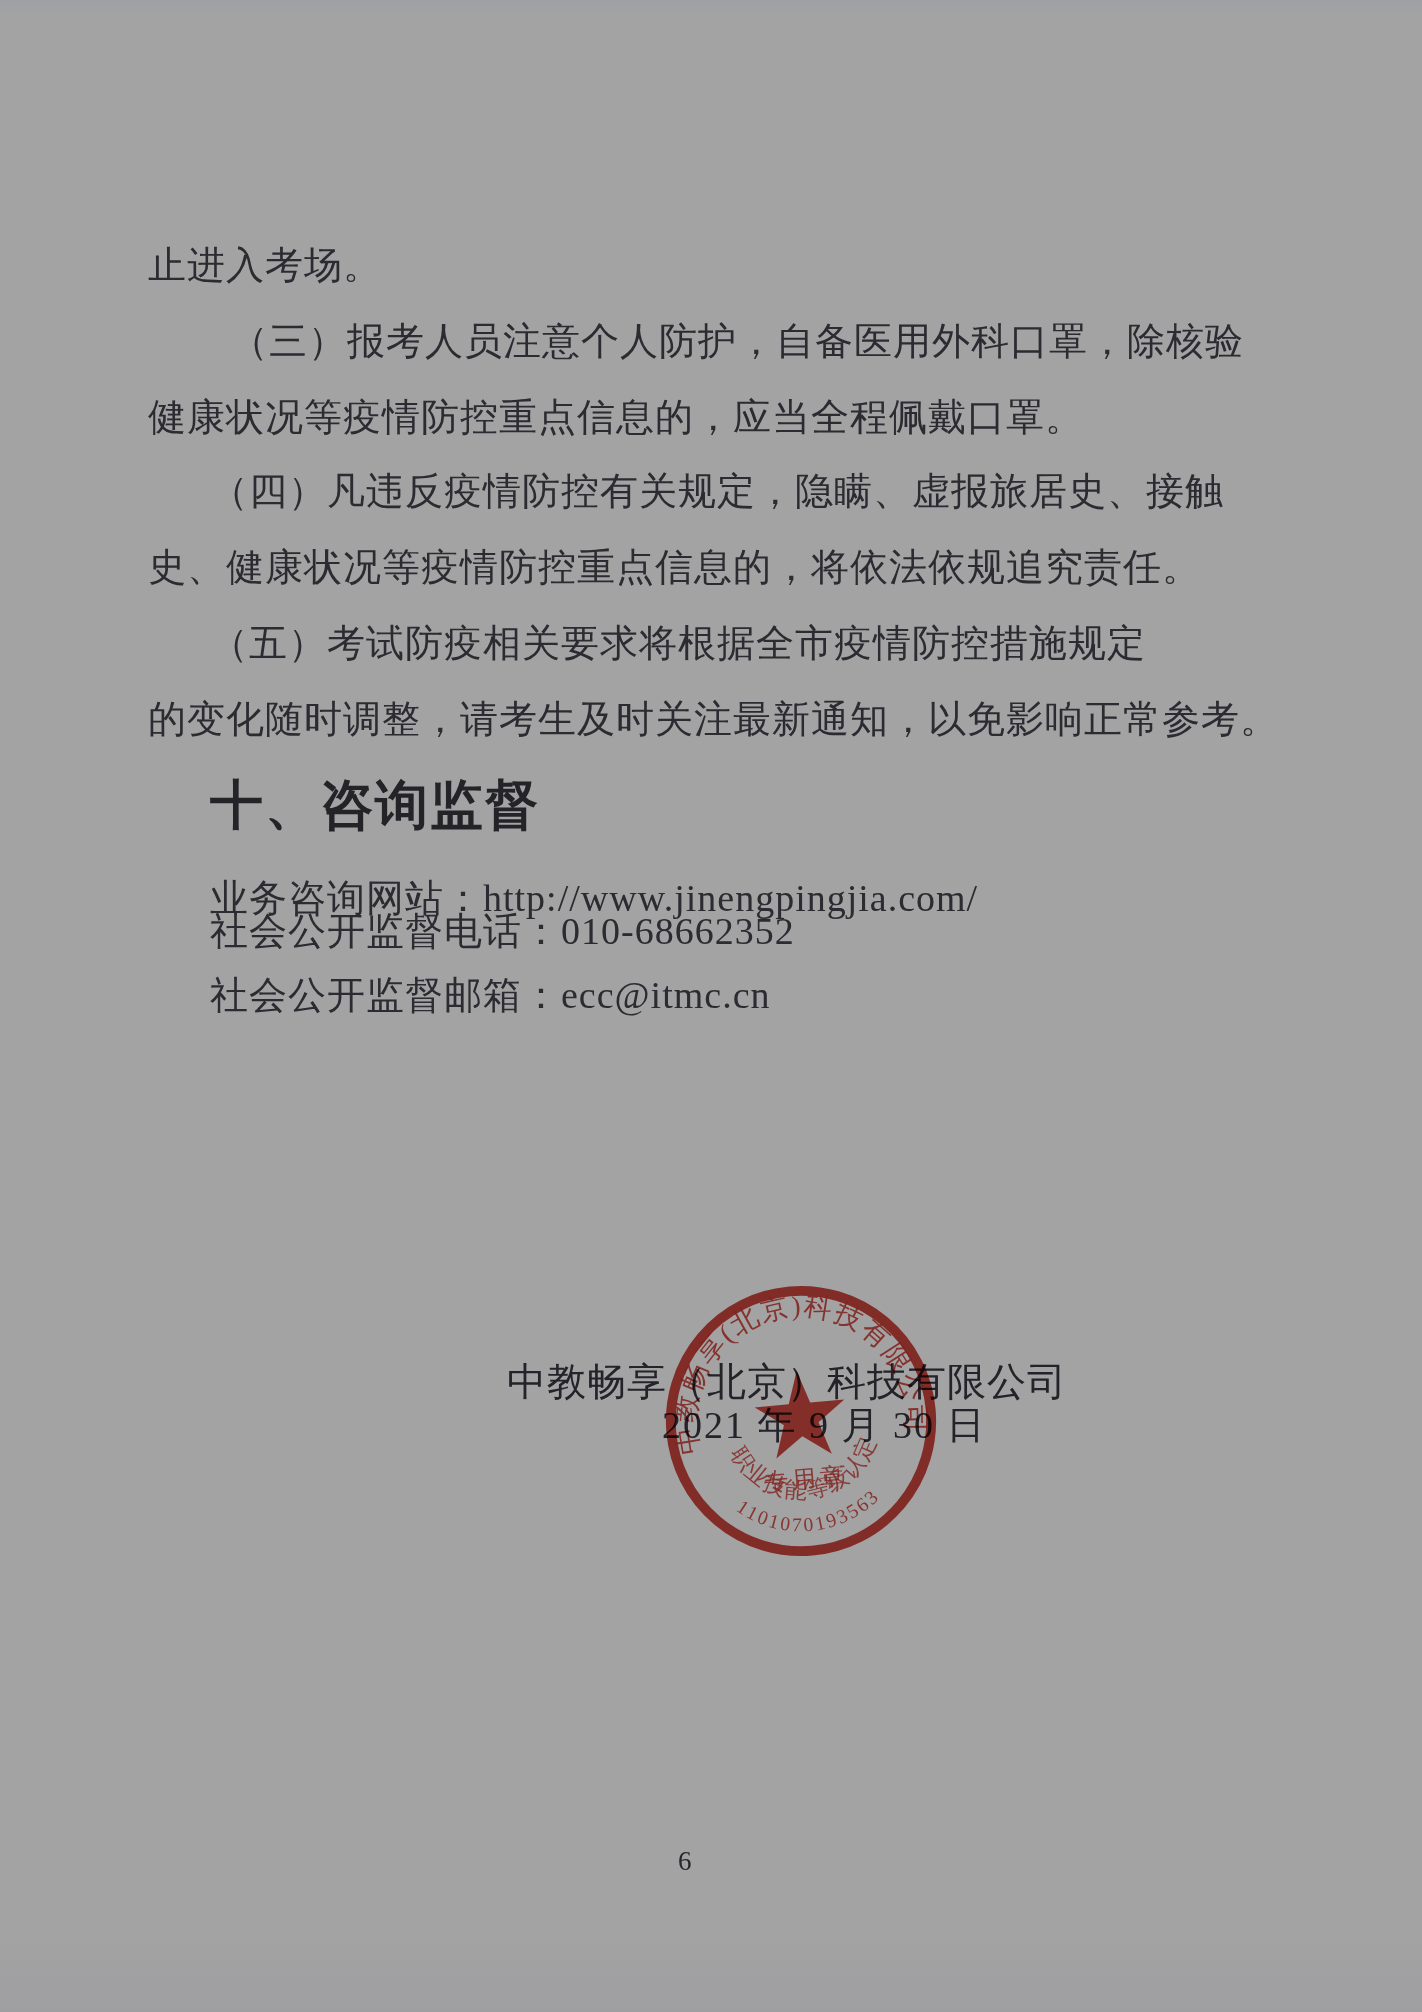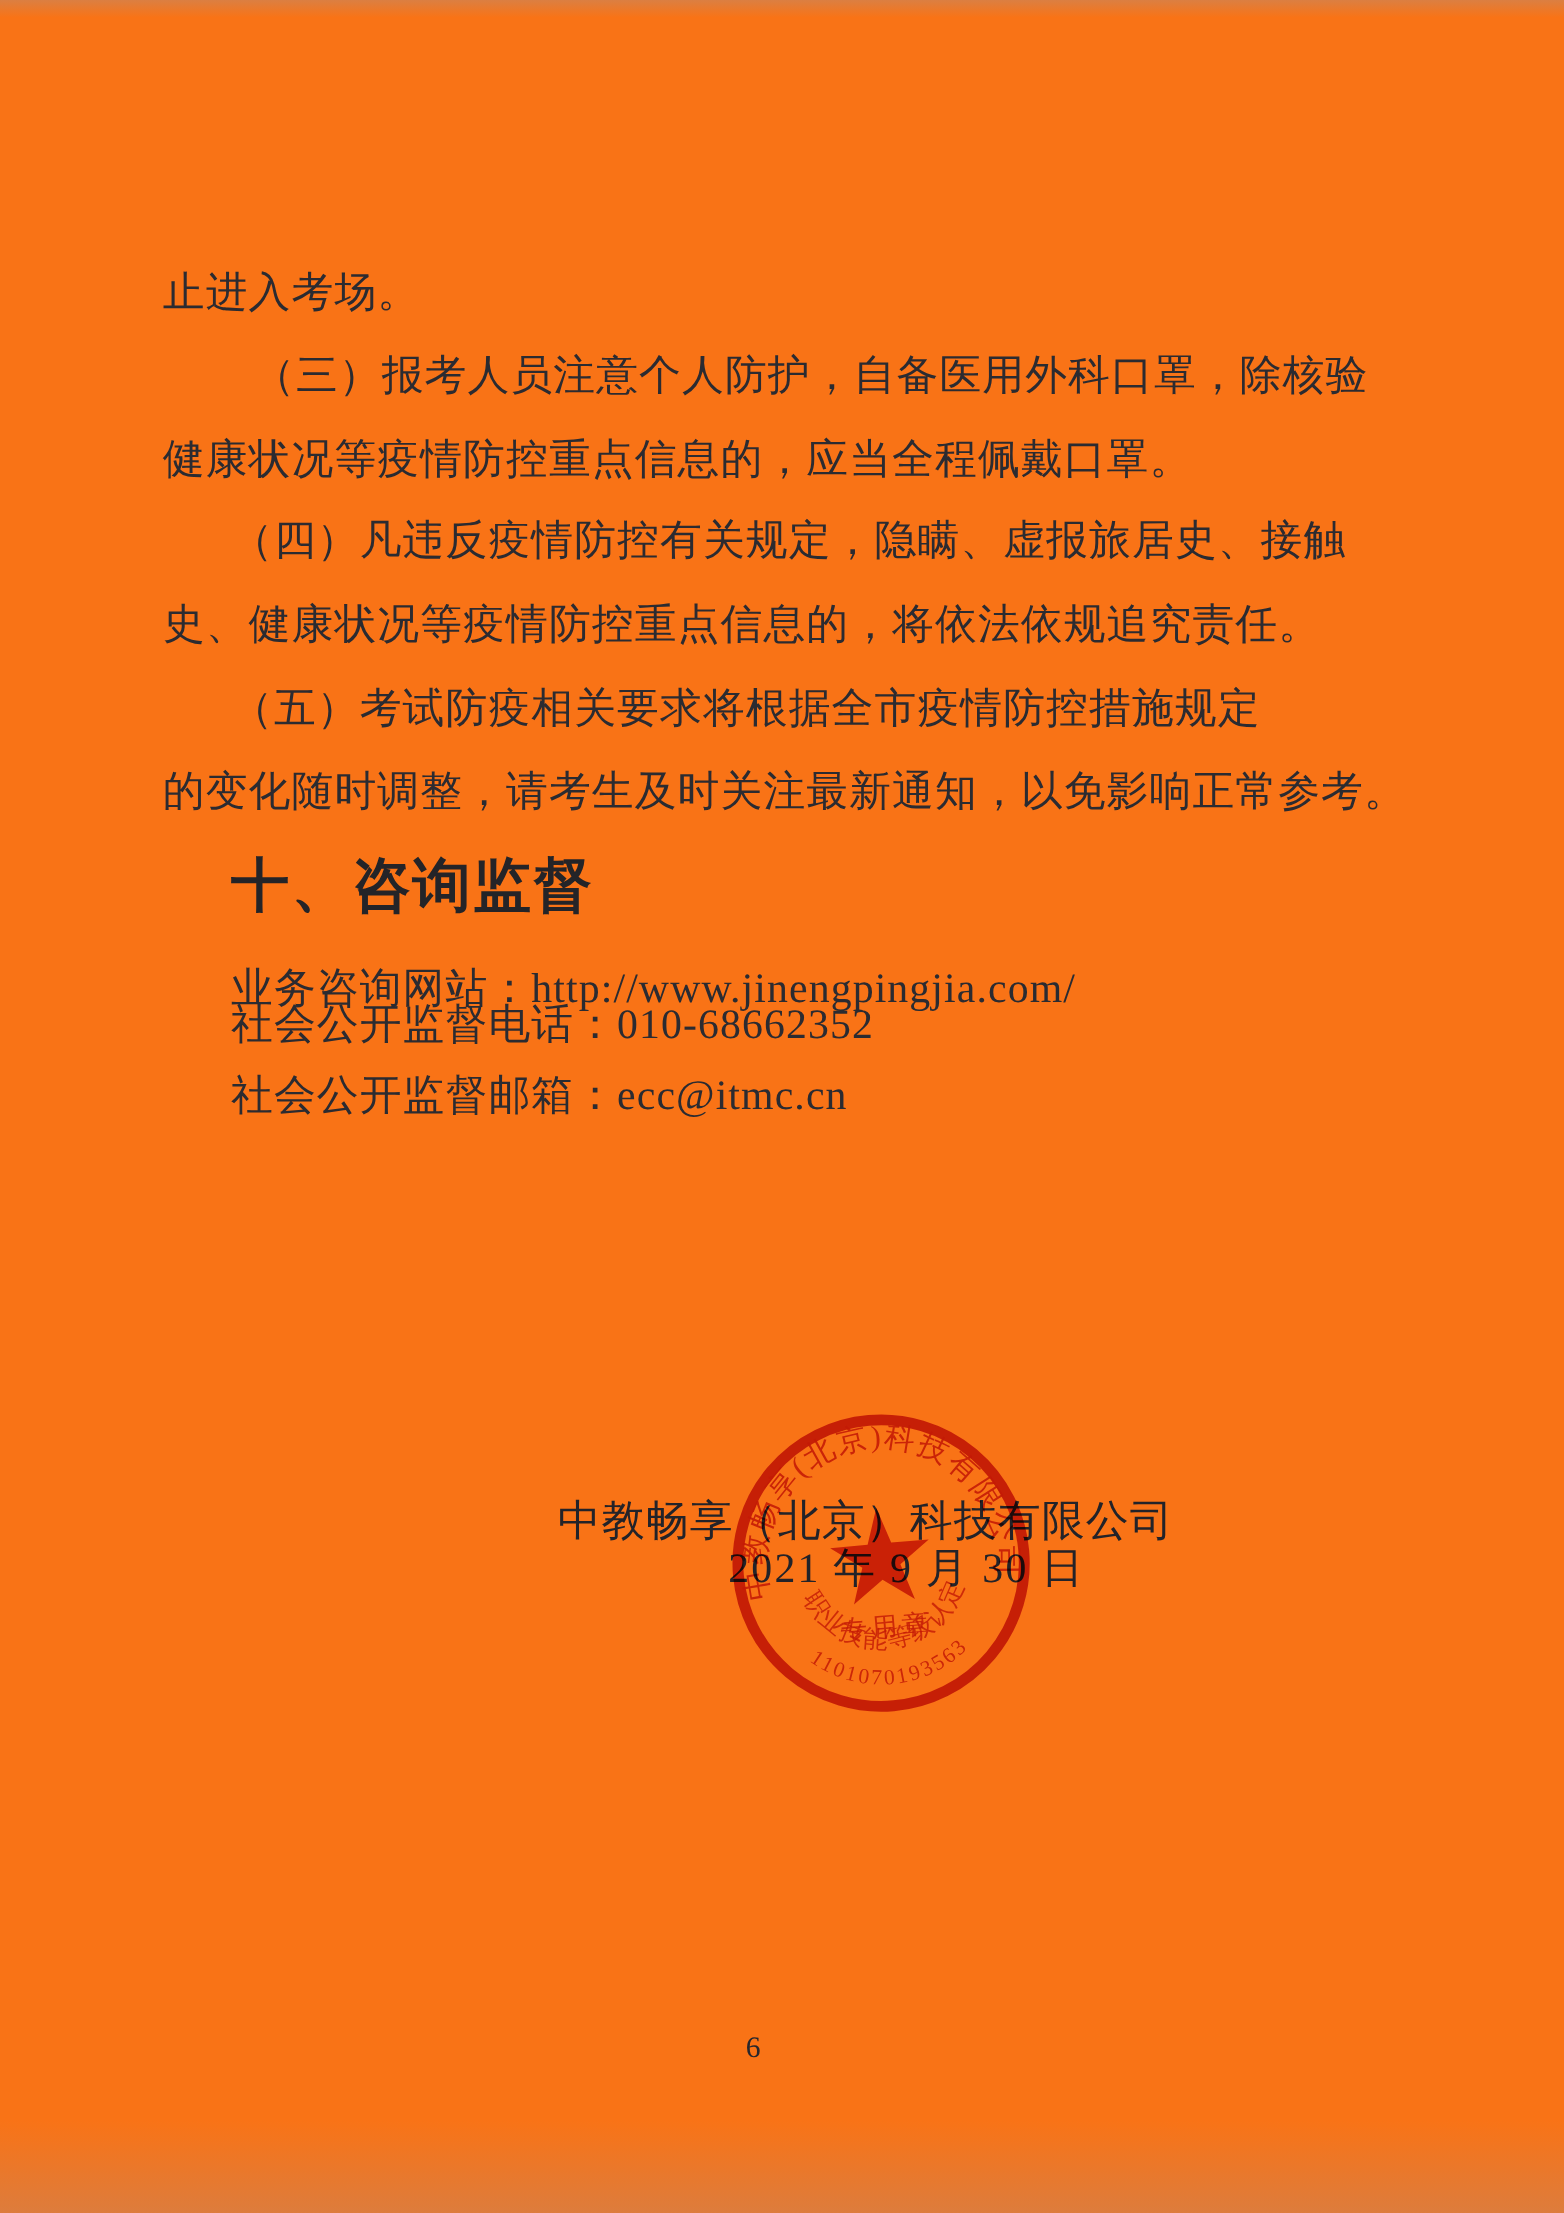--- a/index.html
+++ b/index.html
@@ -1,19 +1,19 @@
 <!DOCTYPE html>
 <html><head>
 <meta charset="utf-8">
 <style>
   html,body{margin:0;padding:0;background:#ffffff;}
   .page{
     position:relative;
     width:1422px;height:2012px;
-    background:#f97316;
+    background:#a3a3a3;
     overflow:hidden;
     font-family:"Liberation Serif","DejaVu Serif",serif;
     color:#2b2b31;
   }
   
   .scan-top{
     position:absolute;left:0;top:0;width:100%;height:16px;
     background:linear-gradient(to bottom, rgba(150,155,168,.30), rgba(150,155,168,0));
   }
   .scan-bottom{

